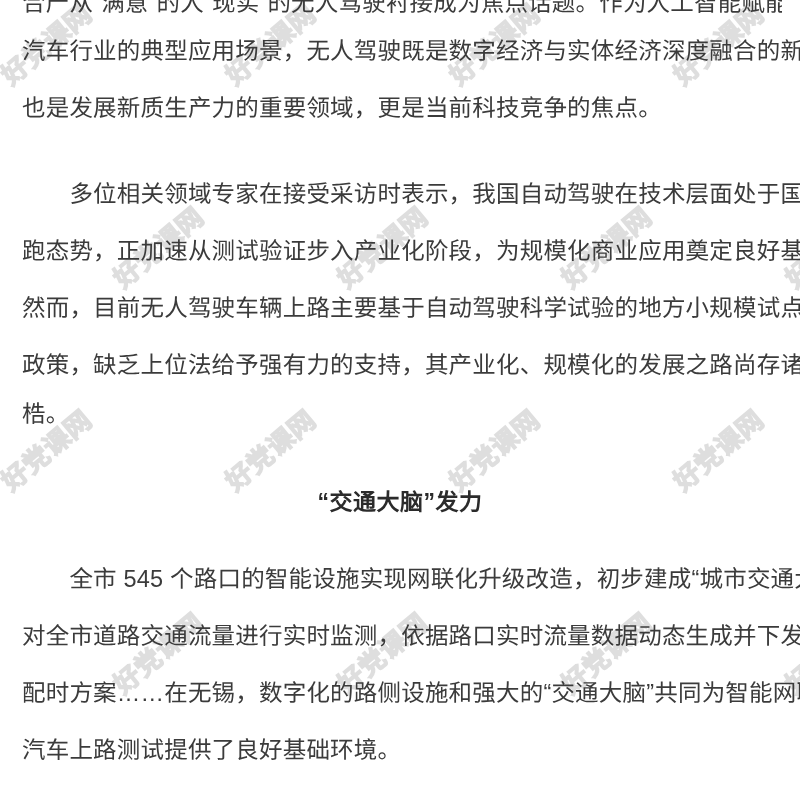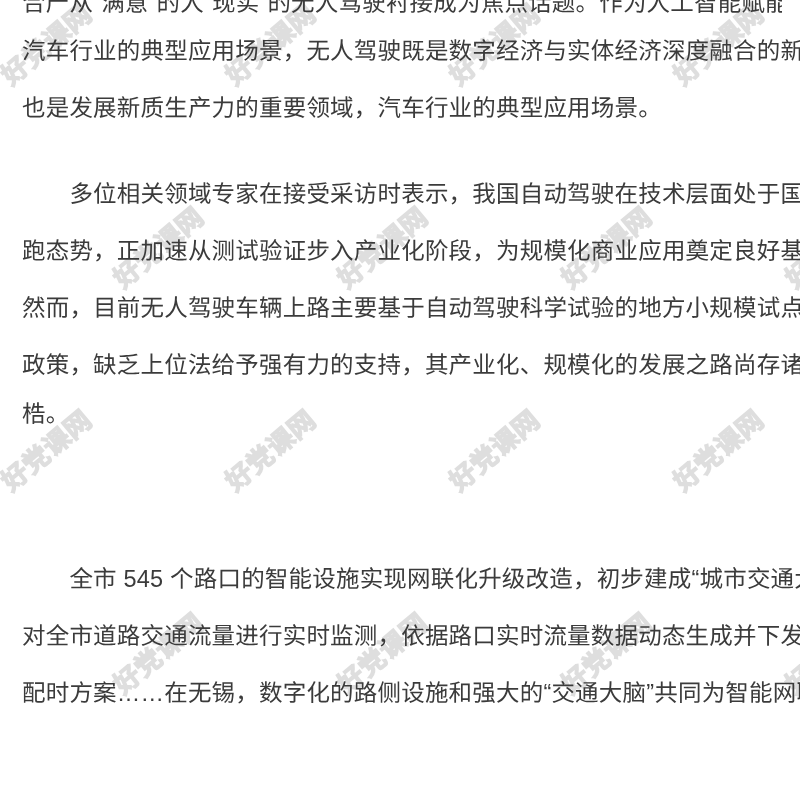--- a/index.html
+++ b/index.html
@@ -104,27 +104,29 @@
       <div class="watermark-tile" style="left: 104px; top: 672px; transform: rotate(-40deg);">好党课网</div>
       <div class="watermark-tile" style="left: 328px; top: 672px; transform: rotate(-40deg);">好党课网</div>
       <div class="watermark-tile" style="left: 552px; top: 672px; transform: rotate(-40deg);">好党课网</div>
       <div class="watermark-tile" style="left: 776px; top: 672px; transform: rotate(-40deg);">好党课网</div>
     </div>
 
   <div id="content-layer">
 
     <div class="doc-line clipped" style="top:-8px;">合产从“满意”的人“现实”的无人驾驶衬接成为焦点话题。作为人工智能赋能</div>
     <div class="doc-line" style="top:40px;">汽车行业的典型应用场景，无人驾驶既是数字经济与实体经济深度融合的新赛道，</div>
-    <div class="doc-line" style="top:97px;">也是发展新质生产力的重要领域，汽车行业的典型应用场景。</div>
+    <div class="doc-line" style="top:97px;">也是发展新质生产力的重要领域，更是当前科技竞争的焦点。</div>
 
     <div class="doc-line" style="top:183px;">　　多位相关领域专家在接受采访时表示，我国自动驾驶在技术层面处于国际并</div>
     <div class="doc-line" style="top:240px;">跑态势，正加速从测试验证步入产业化阶段，为规模化商业应用奠定良好基础。</div>
     <div class="doc-line" style="top:297px;">然而，目前无人驾驶车辆上路主要基于自动驾驶科学试验的地方小规模试点示范</div>
     <div class="doc-line" style="top:354px;">政策，缺乏上位法给予强有力的支持，其产业化、规模化的发展之路尚存诸多桎</div>
     <div class="doc-line" style="top:403px;">梏。</div>
 
+    <div class="section-heading" style="top:483px;">“交通大脑”发力</div>
 
     <div class="doc-line" style="top:568px;">　　全市 545 个路口的智能设施实现网联化升级改造，初步建成“城市交通大脑”</div>
     <div class="doc-line" style="top:625px;">对全市道路交通流量进行实时监测，依据路口实时流量数据动态生成并下发信号</div>
     <div class="doc-line" style="top:682px;">配时方案……在无锡，数字化的路侧设施和强大的“交通大脑”共同为智能网联</div>
+    <div class="doc-line" style="top:739px;">汽车上路测试提供了良好基础环境。</div>
 
   </div>
 </div>
 
 </body></html>

